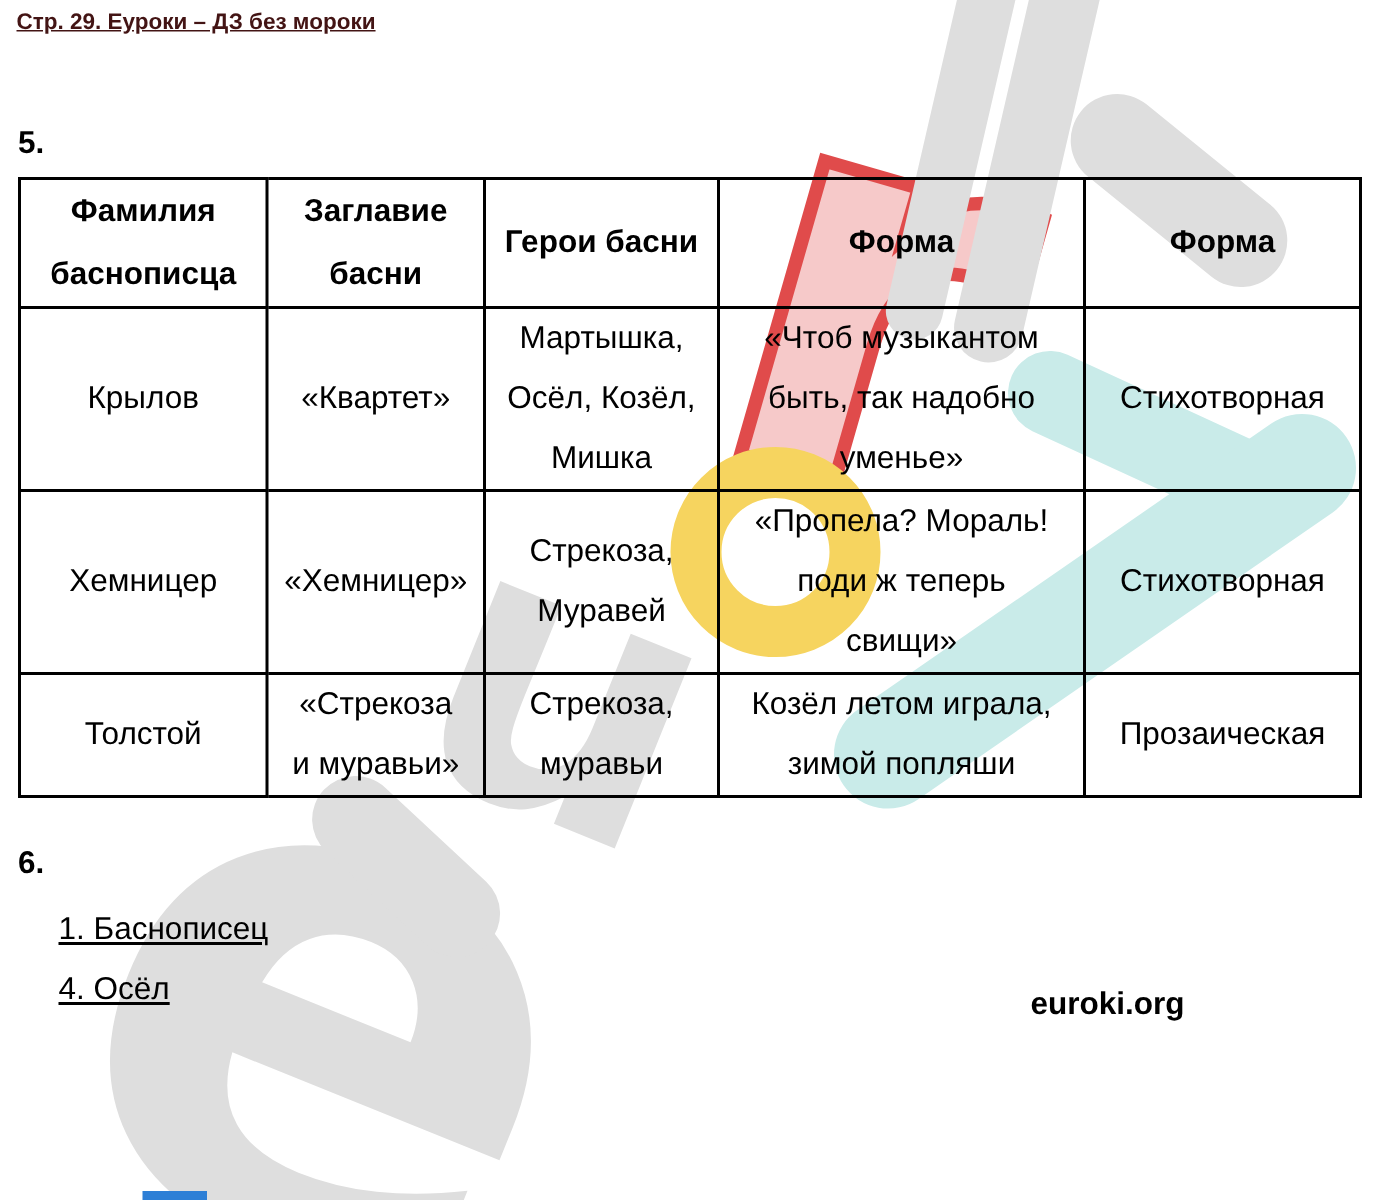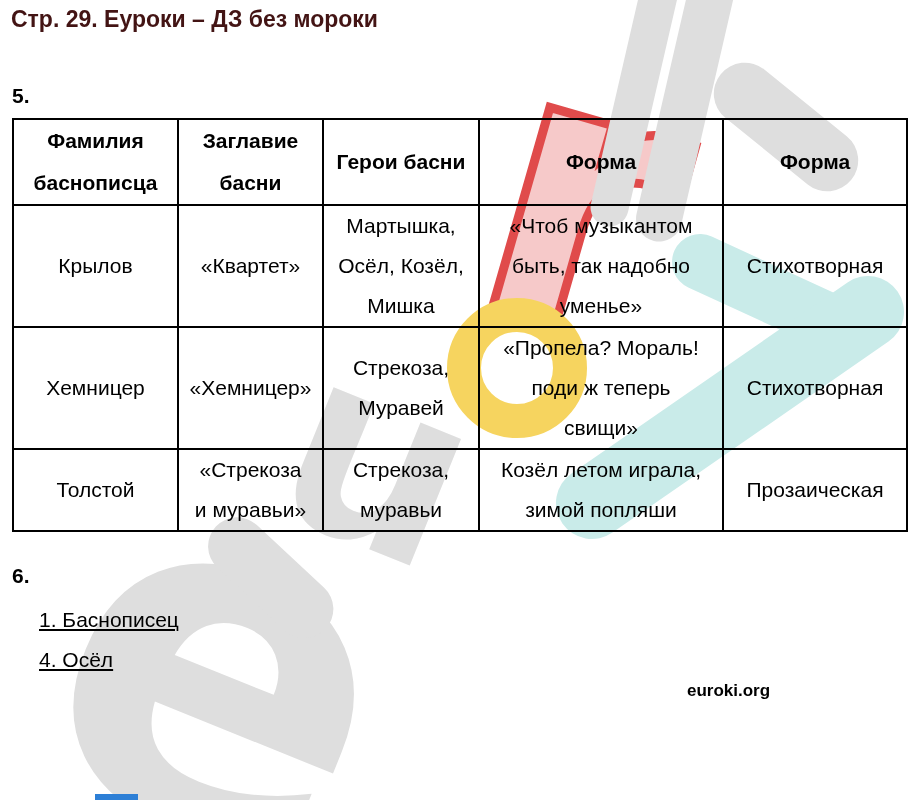--- a/index.html
+++ b/index.html
@@ -19,22 +19,23 @@
     font-family:"Liberation Sans",sans-serif;
     color:var(--body-text);
   }
   
   .watermark{position:absolute;inset:0;z-index:0;pointer-events:none;}
   .wm-letter{font-family:"DejaVu Sans",sans-serif;font-weight:bold;}
   
   .content{position:absolute;inset:0;z-index:1;}
   .page-title{
     position:absolute;left:11px;top:6px;
-    font-size:23px;font-weight:bold;color:var(--title-text);
+    font-size:15px;font-weight:bold;color:var(--title-text);
     white-space:nowrap;
+    text-decoration:underline;
   }
   .task-label{position:absolute;font-size:21px;font-weight:bold;color:var(--body-text);}
   .task5{left:12px;top:84px;}
   .task6{left:12px;top:564px;}
   table.fable{
     position:absolute;left:12px;top:118px;width:894px;
     border-collapse:collapse;table-layout:fixed;
     background:transparent;
   }
   .fable th,.fable td{
@@ -45,22 +46,22 @@
     padding:0 4px;
     background:transparent;
   }
   .fable th{font-weight:bold;line-height:42px;height:80px;}
   .fable td{font-weight:normal;line-height:40px;}
   .fable tr.tall td{height:117px;}
   .fable tr.short td{height:80px;}
   .task6-list{position:absolute;left:39px;top:600px;font-size:21px;text-decoration:underline;}
   .task6-item{line-height:39.5px;height:39.5px;white-space:nowrap;}
   .site-label{
-    position:absolute;left:687px;top:681px;
-    font-size:17px;font-weight:bold;white-space:nowrap;
+    position:absolute;left:687px;top:658px;
+    font-size:21px;font-weight:bold;white-space:nowrap;
   }
   .bottom-bar{
     position:absolute;left:95px;top:794px;width:43px;height:6px;
     background:var(--bottom-bar);
   }
 </style>
 </head>
 <body>
 
 <div class="page">

